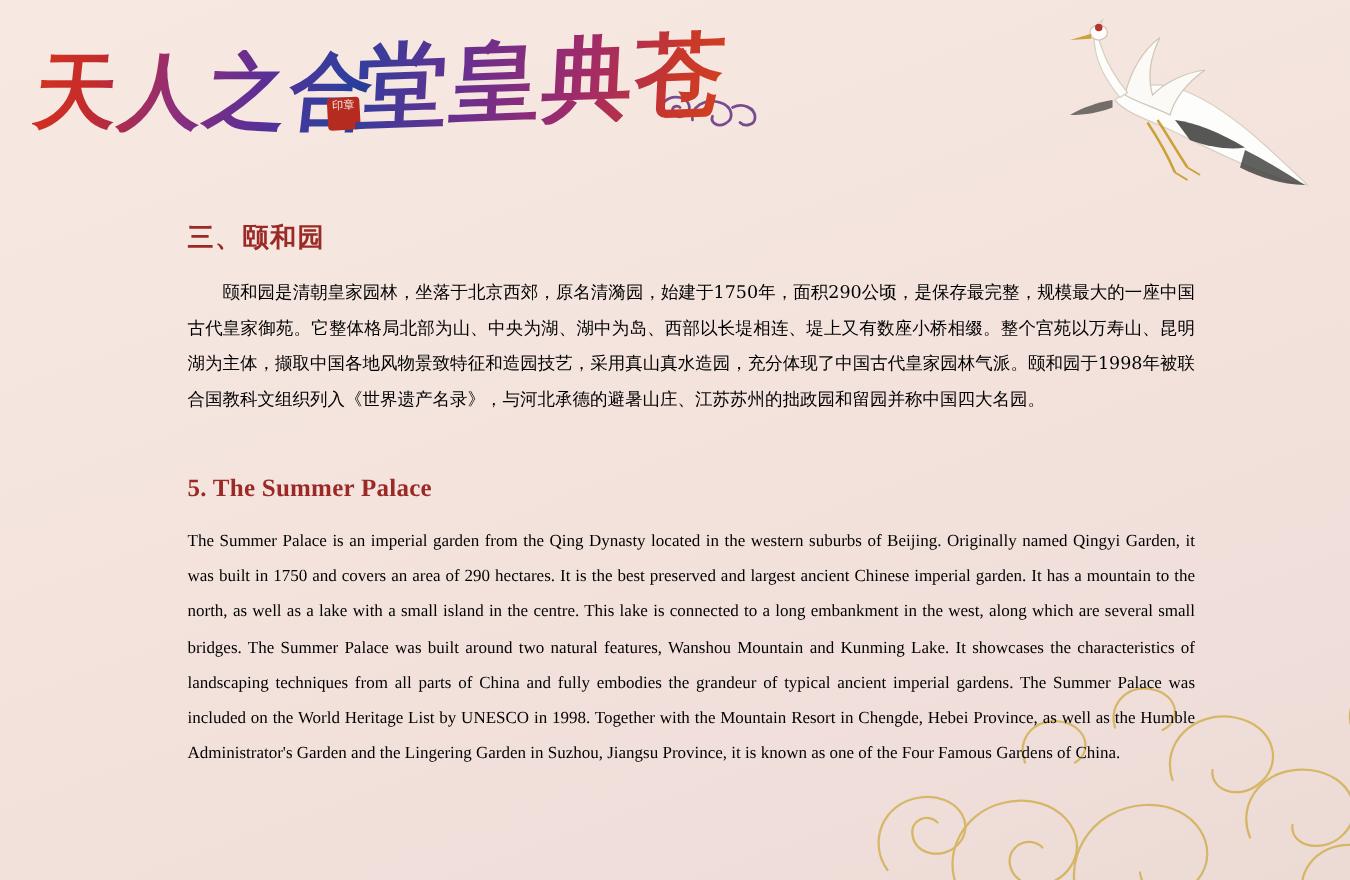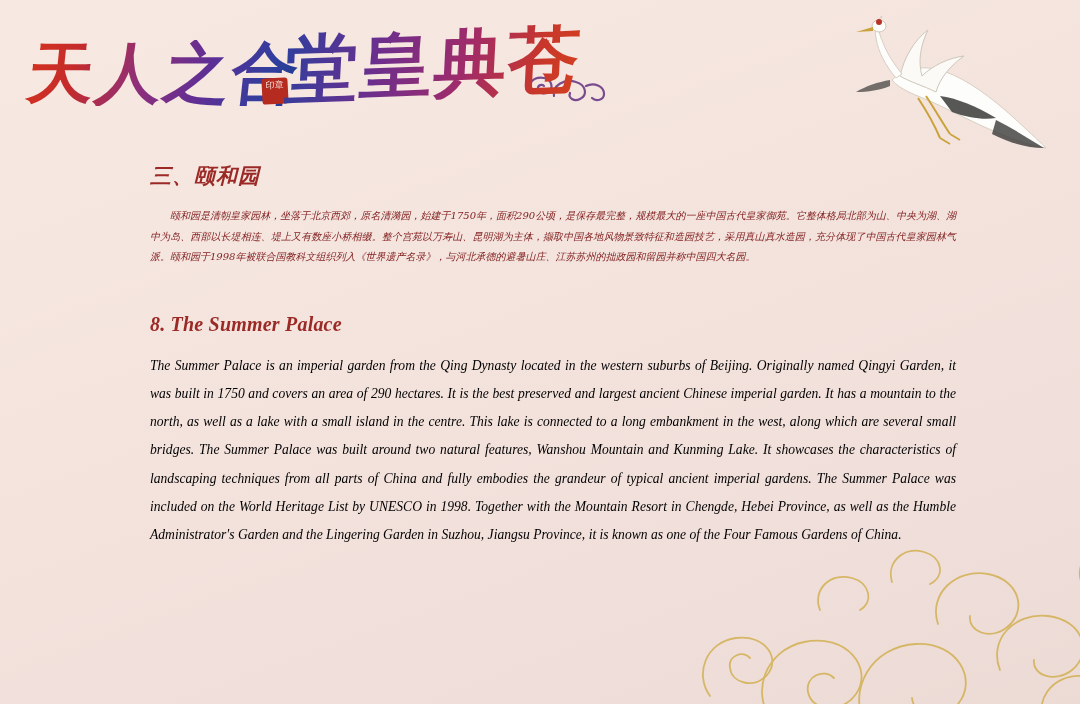--- a/index.html
+++ b/index.html
@@ -105,39 +105,38 @@
     text-align: center;
     padding-top: 2px;
     letter-spacing: 0;
     transform: rotate(-3deg);
   }
 
   
   .content {
     position: absolute;
     left: 150px;
-    top: 162px;
+    top: 176px;
     width: 812px;
-    font-style: italic;
   }
 
   .cn-heading {
     font-family: "DejaVu Serif", serif;
     font-size: 21px;
     font-weight: bold;
     color: #9b2a26;
     letter-spacing: 1px;
     margin-bottom: 16px;
   }
 
   .cn-body {
     font-family: "DejaVu Serif", serif;
-    font-size: 10px;
+    font-size: 14px;
     line-height: 2.05;
-    color: #7f1d1d;
+    color: #000000;
     text-align: justify;
     text-justify: inter-ideograph;
     text-indent: 2em;
     width: 806px;
   }
 
   .en-heading {
     font-family: "Liberation Serif", serif;
     font-size: 20px;
     font-weight: bold;
@@ -219,15 +218,15 @@
 <div class="banner">
   <div class="callig callig-1">天人之合</div>
   <div class="seal">印章</div>
   <div class="callig callig-2">堂皇典苍</div>
 </div>
 
 <div class="content">
   <h2 class="cn-heading">三、颐和园</h2>
   <p class="cn-body">颐和园是清朝皇家园林，坐落于北京西郊，原名清漪园，始建于1750年，面积290公顷，是保存最完整，规模最大的一座中国古代皇家御苑。它整体格局北部为山、中央为湖、湖中为岛、西部以长堤相连、堤上又有数座小桥相缀。整个宫苑以万寿山、昆明湖为主体，撷取中国各地风物景致特征和造园技艺，采用真山真水造园，充分体现了中国古代皇家园林气派。颐和园于1998年被联合国教科文组织列入《世界遗产名录》，与河北承德的避暑山庄、江苏苏州的拙政园和留园并称中国四大名园。</p>
 
-  <h3 class="en-heading">8. The Summer Palace</h3>
+  <h3 class="en-heading">5. The Summer Palace</h3>
   <p class="en-body">The Summer Palace is an imperial garden from the Qing Dynasty located in the western suburbs of Beijing. Originally named Qingyi Garden, it was built in 1750 and covers an area of 290 hectares. It is the best preserved and largest ancient Chinese imperial garden. It has a mountain to the north, as well as a lake with a small island in the centre. This lake is connected to a long embankment in the west, along which are several small bridges. The Summer Palace was built around two natural features, Wanshou Mountain and Kunming Lake. It showcases the characteristics of landscaping techniques from all parts of China and fully embodies the grandeur of typical ancient imperial gardens. The Summer Palace was included on the World Heritage List by UNESCO in 1998. Together with the Mountain Resort in Chengde, Hebei Province, as well as the Humble Administrator's Garden and the Lingering Garden in Suzhou, Jiangsu Province, it is known as one of the Four Famous Gardens of China.</p>
 </div>
 
 </body></html>

